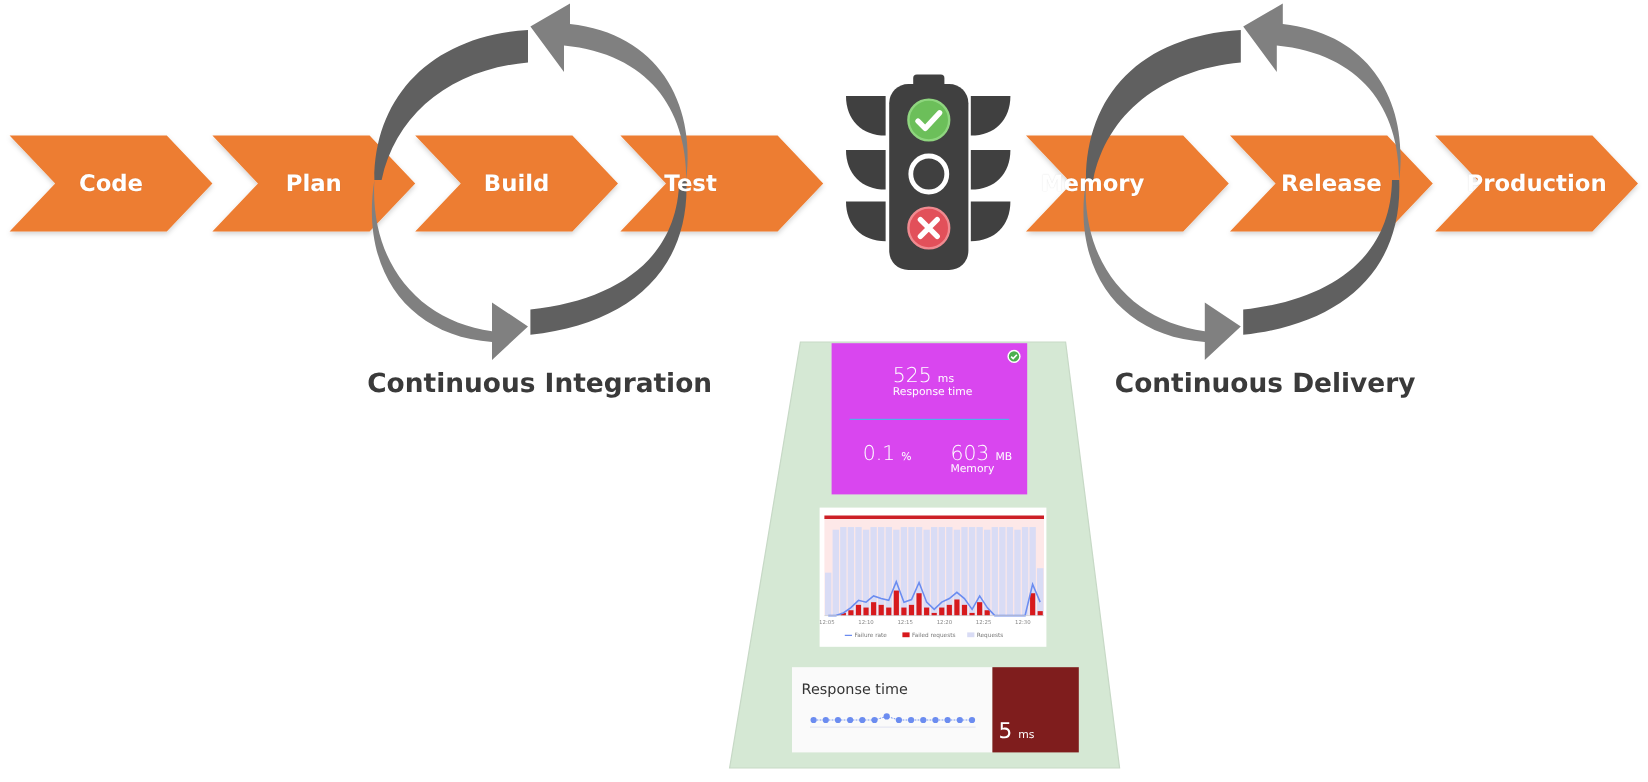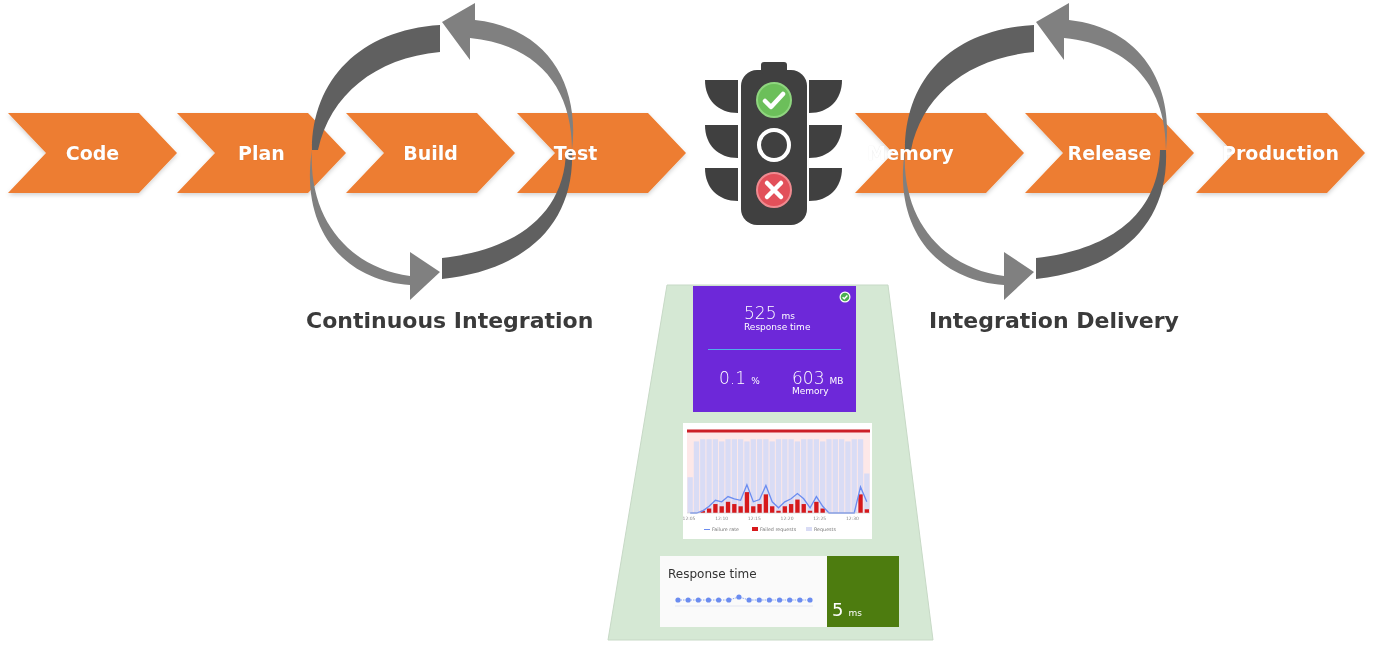--- a/index.html
+++ b/index.html
@@ -1,24 +1,24 @@
 <!DOCTYPE html>
 <html><head>
 <meta charset="utf-8">
 <style>
   html, body { margin:0; padding:0; background:#ffffff; }
   body { width:1373px; height:652px; position:relative; overflow:hidden; font-family:"DejaVu Sans", "Liberation Sans", sans-serif; }
   #stage { position:absolute; left:0; top:0; width:1373px; height:652px; }
   .chev-label { position:absolute; top:113px; height:80px; line-height:80px; color:#ffffff; font-weight:bold; font-size:19px; text-align:center; text-shadow:0 0 1px rgba(0,0,0,0.15); }
   .caption { position:absolute; color:#3a3a3a; font-weight:bold; font-size:22px; white-space:nowrap; }
   .panel { position:absolute; }
-  #metric-panel { left:693px; top:286px; width:163px; height:126px; background:#6d28d9; color:#ffffff; font-family:"DejaVu Sans", sans-serif; }
+  #metric-panel { left:693px; top:286px; width:163px; height:126px; background:#d946ef; color:#ffffff; font-family:"DejaVu Sans", sans-serif; }
   .metric-big { font-weight:300; }
   #rt-panel { left:660px; top:556px; width:167px; height:71px; background:#fafafa; }
-  #rt-value-panel { left:827px; top:556px; width:72px; height:71px; background:#4d7c0f; color:#ffffff; }
+  #rt-value-panel { left:827px; top:556px; width:72px; height:71px; background:#7f1d1d; color:#ffffff; }
   #chart-panel { left:683px; top:423px; width:189px; height:116px; background:#ffffff; }
 </style>
 </head>
 <body>
 
 <div id="stage">
   <svg id="main-svg" width="1373" height="652" style="position:absolute;left:0;top:0">
     <defs>
       <filter id="shadow" x="-5%" y="-10%" width="110%" height="130%">
         <feDropShadow dx="0" dy="2" stdDeviation="2" flood-color="#000" flood-opacity="0.18"></feDropShadow>
@@ -80,21 +80,21 @@
       <div class="chev-label" style="left: 22.5px; width: 140px;">Code</div>
       <div class="chev-label" style="left: 191.5px; width: 140px;">Plan</div>
       <div class="chev-label" style="left: 360.5px; width: 140px;">Build</div>
       <div class="chev-label" style="left: 505.5px; width: 140px;">Test</div>
       <div class="chev-label" style="left: 840.5px; width: 140px;">Memory</div>
       <div class="chev-label" style="left: 1039.5px; width: 140px;">Release</div>
       <div class="chev-label" style="left: 1210.5px; width: 140px;">Production</div>
     </div>
 
   <div class="caption" style="left:306px;top:308px;">Continuous Integration</div>
-  <div class="caption" style="left:929px;top:308px;">Integration Delivery</div>
+  <div class="caption" style="left:929px;top:308px;">Continuous Delivery</div>
 
   <div id="metric-panel" class="panel">
     <svg style="position:absolute;left:146px;top:5px" width="12" height="12">
       <circle cx="6" cy="6" r="5.5" fill="#ffffff"></circle>
       <circle cx="6" cy="6" r="4.3" fill="#4caf50"></circle>
       <path d="M3.6,6.2 L5.3,7.8 L8.4,4.6" stroke="#fff" stroke-width="1.4" fill="none"></path>
     </svg>
     <div style="position:absolute;left:51px;top:17px;white-space:nowrap;">
       <span class="metric-big" style="font-size:17px;">525</span>
       <span style="font-size:9px;">ms</span>

